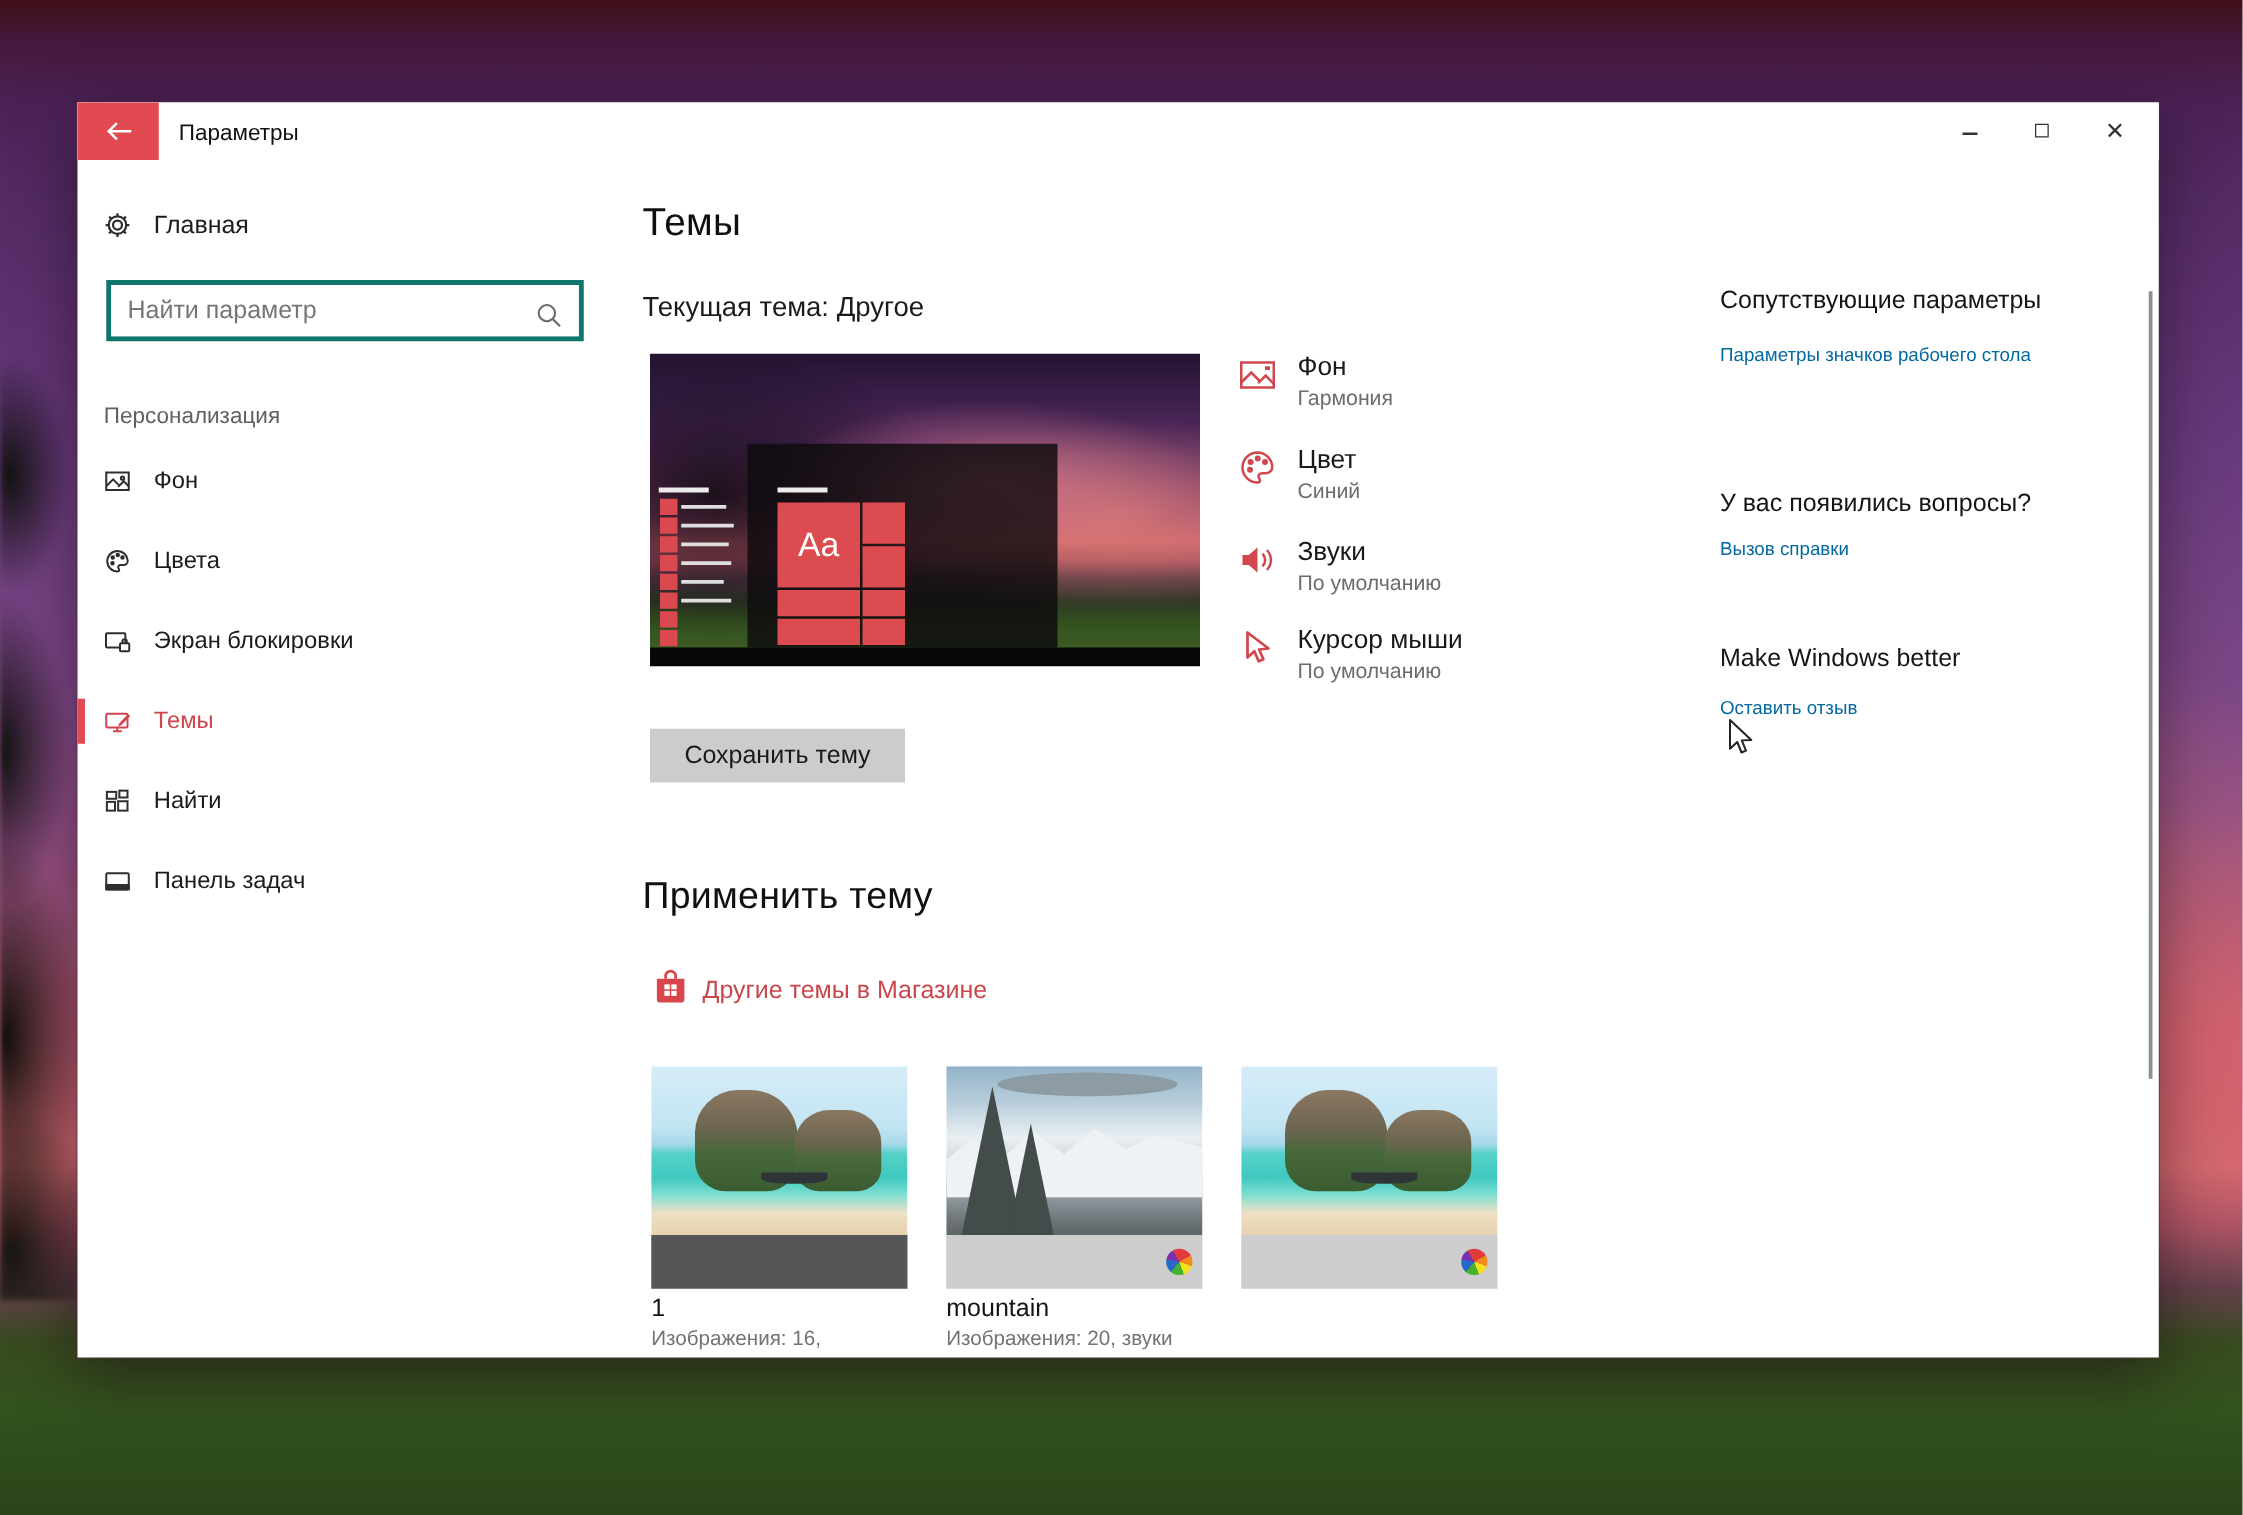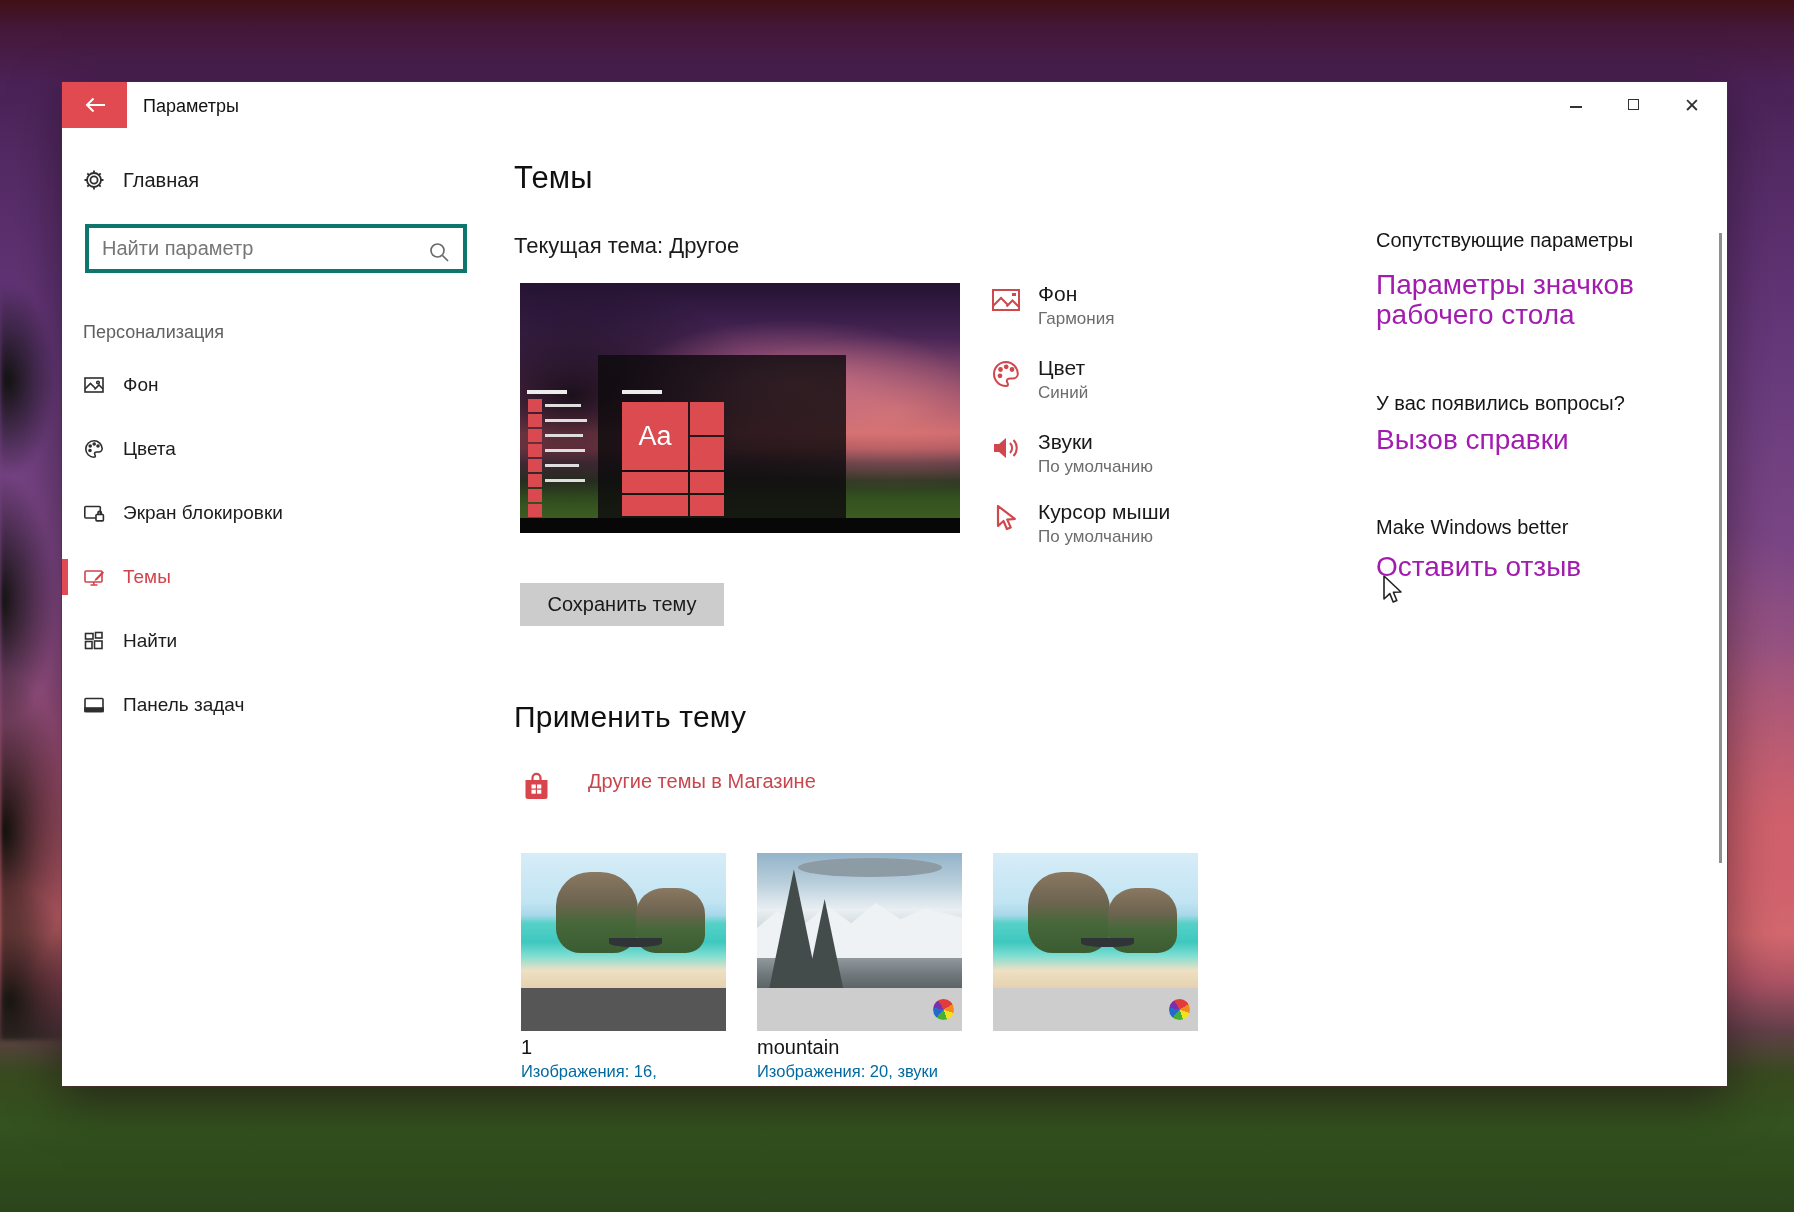--- a/index.html
+++ b/index.html
@@ -93,32 +93,32 @@
   .detail-item .dic { position:absolute; left:0; top:2px; width:32px; height:32px; }
   .detail-item .dl { position:absolute; left:48px; top:0; font-size:21px; color:#191919; white-space:nowrap; }
   .detail-item .dv { position:absolute; left:48px; top:27px; font-size:17px; color:#6c6c6c; white-space:nowrap; }
 
   .save-btn {
     position:absolute; left:458px; top:501px; width:204px; height:43px;
     background:#cccccc; border:none; font-size:20px; color:#1a1a1a; cursor:pointer;
     font-family:"Liberation Sans", sans-serif;
   }
 
-  .store-row { position:absolute; left:461px; top:688px; height:34px; display:flex; align-items:flex-start; cursor:pointer;gap:26px; }
+  .store-row { position:absolute; left:461px; top:688px; height:34px; display:flex; align-items:flex-end; cursor:pointer; }
   .store-row .slbl { margin-left:12px; font-size:20px; color:#c8474d; }
 
   .thumb { position:absolute; top:771px; width:205px; height:178px; cursor:pointer; }
   .thumb .img { position:absolute; left:0; top:0; width:205px; height:135px; overflow:hidden; }
   .thumb .strip { position:absolute; left:0; top:135px; width:205px; height:43px; }
   .strip-dark { background:#565656; }
   .strip-light { background:#cdcdcd; }
   .colorwheel { position:absolute; right:8px; top:11px; width:21px; height:21px; border-radius:50%;
     background:conic-gradient(#e23b3b 0 60deg,#f08c1e 60deg 110deg,#f3e11d 110deg 160deg,#47b02e 160deg 220deg,#2569c9 220deg 280deg,#7b2fa8 280deg 330deg,#e23b3b 330deg); }
   .thumb-name { position:absolute; width:210px; font-size:20px; color:#141414; line-height:24px; }
-  .thumb-cap { position:absolute; font-size:16.5px; color:#0369a1; white-space:nowrap; }
+  .thumb-cap { position:absolute; font-size:16.5px; color:#737373; white-space:nowrap; }
 
   
   .beach { width:100%; height:100%; position:relative;
     background:linear-gradient(180deg,#d6edf8 0%,#c2e4f2 36%,#a8d8ea 46%,#55d1c7 52%,#3ec8bf 66%,#7eded2 76%,#eee0c4 87%,#e5d2ae 100%); }
   .cliff { position:absolute; border-radius:42% 46% 30% 30%;
     background:linear-gradient(180deg,#8a7862 0%,#6d6450 38%,#47683a 62%,#3a5c31 100%); }
   .cliff.c1 { left:17%; top:14%; width:40%; height:60%; }
   .cliff.c2 { left:56%; top:26%; width:34%; height:48%; border-radius:40% 40% 28% 28%; }
   .boat { position:absolute; left:43%; top:63%; width:26%; height:7%; background:#2e3438; border-radius:0 0 45% 45%; }
   
@@ -126,21 +126,21 @@
     background:linear-gradient(180deg,#93b3c9 0%,#b9cedb 22%,#e9eff3 42%,#cdd5d9 58%,#9aa3a8 74%,#70787c 90%,#5d6468 100%); }
   .peaks { position:absolute; left:0; top:28%; width:100%; height:50%; background:#eef2f4;
     clip-path:polygon(0 55%,10% 30%,22% 52%,34% 22%,46% 48%,58% 18%,70% 42%,82% 26%,100% 40%,100% 100%,0 100%); }
   .pine { position:absolute; background:#434c4a; clip-path:polygon(50% 0,100% 100%,0 100%); }
   .pine.p1 { left:6%; top:12%; width:24%; height:88%; }
   .pine.p2 { left:24%; top:34%; width:18%; height:66%; }
   .cloud { position:absolute; left:20%; top:4%; width:70%; height:14%; background:#8d9ba4; border-radius:50%; }
 
   
   .rc-head { position:absolute; left:1314px; font-size:20px; color:#151515; white-space:nowrap; }
-  .rc-link { position:absolute; left:1314px; font-size:28px; color:#a21caf; cursor:pointer; line-height:30px; }
+  .rc-link { position:absolute; left:1314px; font-size:15px; color:#0369a1; cursor:pointer; line-height:30px; }
   .scrollbar { position:absolute; left:1657px; top:151px; width:3px; height:630px; background:#8f8f8f; }
 
   .cursor-overlay { position:absolute; left:1381px; top:574px; }
 </style>
 </head>
 <body>
 
 <div class="trees"></div>
 
 <div class="window">

